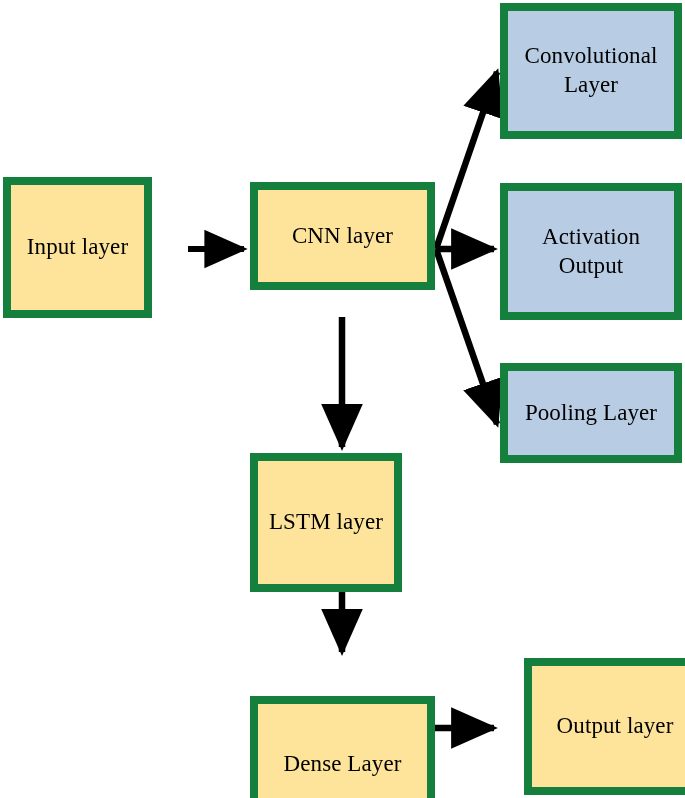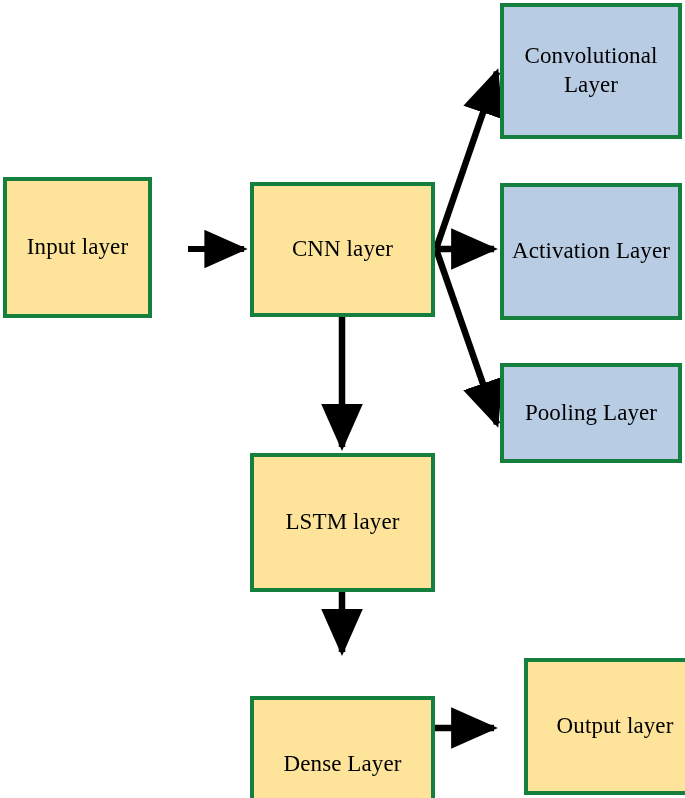--- a/index.html
+++ b/index.html
@@ -11,21 +11,21 @@
     position: relative;
     width: 685px;
     height: 798px;
     background: #ffffff;
     overflow: hidden;
     font-family: "Liberation Serif", "DejaVu Serif", serif;
   }
   .node {
     position: absolute;
     box-sizing: border-box;
-    border: 4px solid #15803d;
+    border: 8px solid #15803d;
     display: flex;
     align-items: center;
     justify-content: center;
     text-align: center;
     color: #000000;
     font-size: 23px;
     line-height: 1.24;
     letter-spacing: 0.1px;
     padding: 2px 6px;
   }
@@ -42,25 +42,25 @@
     left: 0;
     top: 0;
     width: 685px;
     height: 798px;
     pointer-events: none;
     overflow: visible;
   }
 
   
   #node-input       { left: 3px;   top: 177px; width: 149px; height: 141px; }
-  #node-cnn         { left: 250px; top: 182px; width: 185px; height: 135px; }
+  #node-cnn         { left: 250px; top: 182px; width: 185px; height: 108px; }
   #node-conv        { left: 500px; top: 3px;   width: 182px; height: 136px; }
   #node-activation  { left: 500px; top: 183px; width: 182px; height: 137px; }
   #node-pooling     { left: 500px; top: 363px; width: 182px; height: 100px; }
-  #node-lstm        { left: 250px; top: 453px; width: 185px; height: 139px; }
+  #node-lstm        { left: 250px; top: 453px; width: 152px; height: 139px; }
   #node-dense       { left: 250px; top: 696px; width: 185px; height: 137px; }
   #node-output      { left: 524px; top: 658px; width: 182px; height: 137px; }
 </style>
 </head>
 <body>
 
 <div id="canvas">
 
   <svg class="edges" viewBox="0 0 685 798" xmlns="http://www.w3.org/2000/svg">
     <defs>
@@ -90,21 +90,21 @@
 
   <div class="node yellow" id="node-cnn">
     <span class="node-label">CNN layer</span>
   </div>
 
   <div class="node blue" id="node-conv">
     <span class="node-label">Convolutional Layer</span>
   </div>
 
   <div class="node blue" id="node-activation">
-    <span class="node-label">Activation Layer</span>
+    <span class="node-label">Activation Output</span>
   </div>
 
   <div class="node blue" id="node-pooling">
     <span class="node-label">Pooling Layer</span>
   </div>
 
   <div class="node yellow" id="node-lstm">
     <span class="node-label">LSTM layer</span>
   </div>
 

